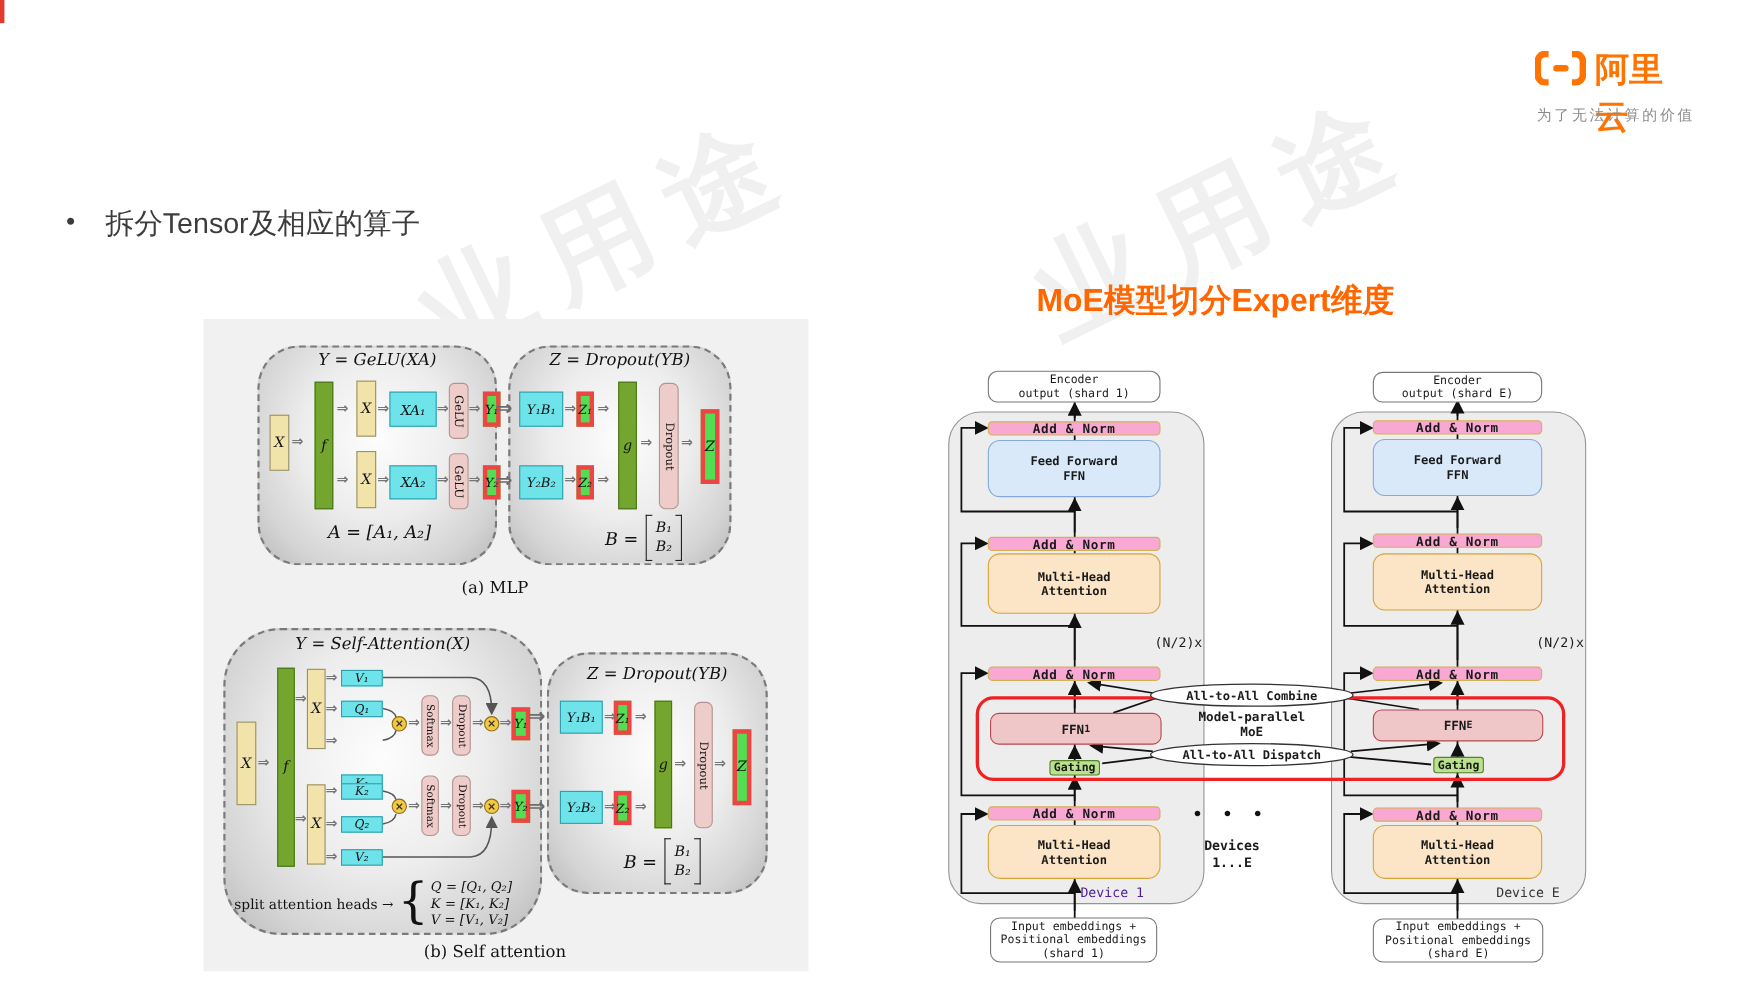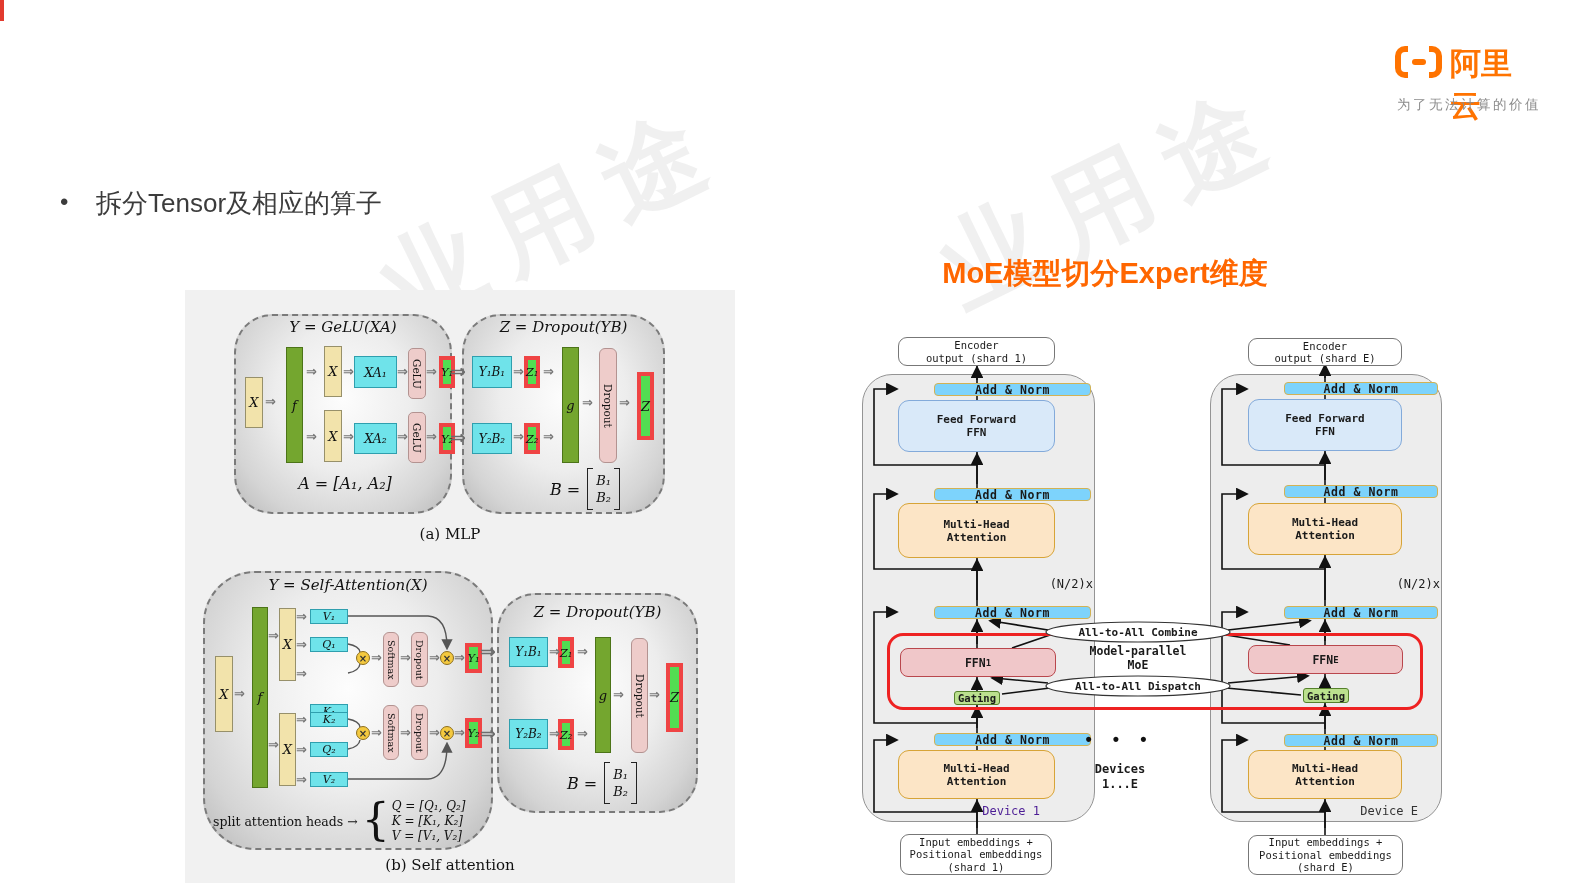--- a/index.html
+++ b/index.html
@@ -20,21 +20,21 @@
   .grn{background:#52dd52;border:4px solid #ef4444;}
   .dashbox{border:2px dashed #7a7a7a;border-radius:38px;z-index:0;
      background:radial-gradient(ellipse at 50% 42%,#fdfdfd 0%,#ededed 45%,#d4d4d4 78%,#bababa 100%);}
   .ot{width:14px;height:14px;border-radius:50%;background:#f4c93f;border:1px solid #8d6f1f;
       font:bold 10px "DejaVu Sans",sans-serif;color:#333;display:flex;align-items:center;justify-content:center;z-index:3;}
   .ar{position:absolute;z-index:3;color:#767676;font-weight:bold;font-size:13px;line-height:13px;font-family:"DejaVu Sans",sans-serif;}
   .big{font-size:19px;line-height:19px;color:#6d6d6d;}
   
   .gcont{background:#ededed;border:1.5px solid #949494;border-radius:30px;z-index:0;}
   .wbox{background:#fff;border:1.2px solid #777;border-radius:9px;z-index:3;}
-  .an{background:#7dd3fc;border:1.3px solid #d2b254;border-radius:4px;z-index:3;margin-left:36px;}
+  .an{background:#f9a8d4;border:1.3px solid #d2b254;border-radius:4px;z-index:3;}
   .ffb{background:#d9e9f9;border:1.3px solid #83aada;border-radius:11px;z-index:3;}
   .mhb{background:#fce5c6;border:1.3px solid #d7a437;border-radius:11px;z-index:3;}
   .fpk{background:#f0c7c9;border:1.5px solid #b9474d;border-radius:8px;z-index:3;}
   .gtg{background:#bbe08e;border:1.3px solid #55812b;border-radius:3px;z-index:3;}
   .m105{font-size:10.5px;line-height:12.5px;}
   .m11{font-size:11px;line-height:13px;}
   .m115{font-size:11.5px;letter-spacing:.6px;font-weight:bold;}
   .m12{font-size:12px;}
   .lbr{width:5px;height:40px;border:1.6px solid #222;border-right:none;margin:0 3px 0 7px;}
   .rbr{width:5px;height:40px;border:1.6px solid #222;border-left:none;margin-left:3px;}

